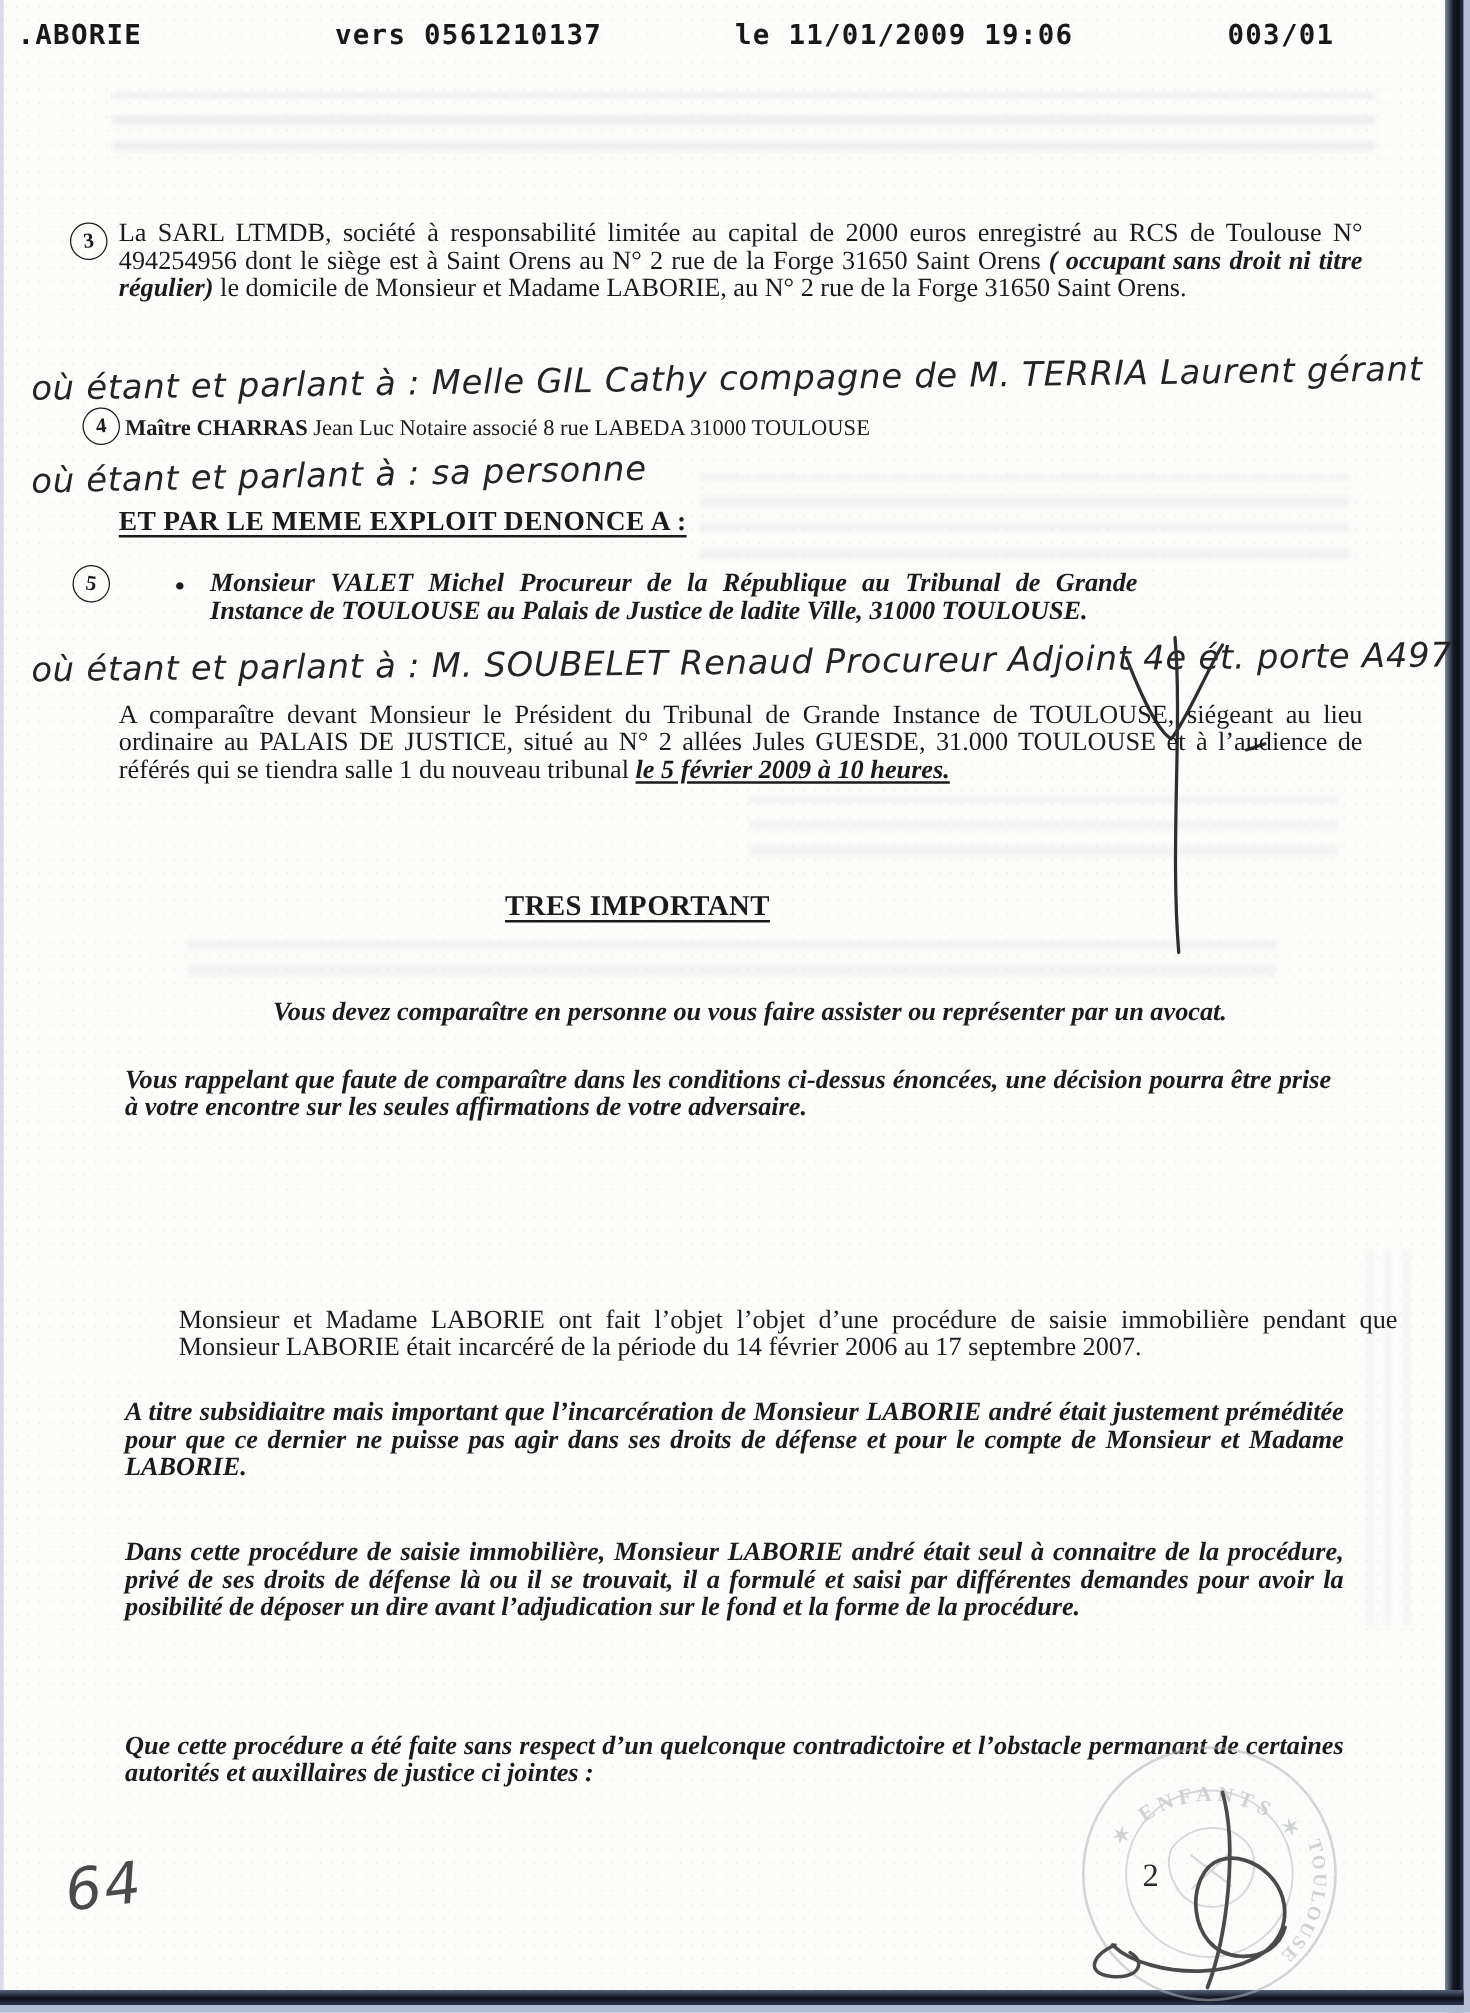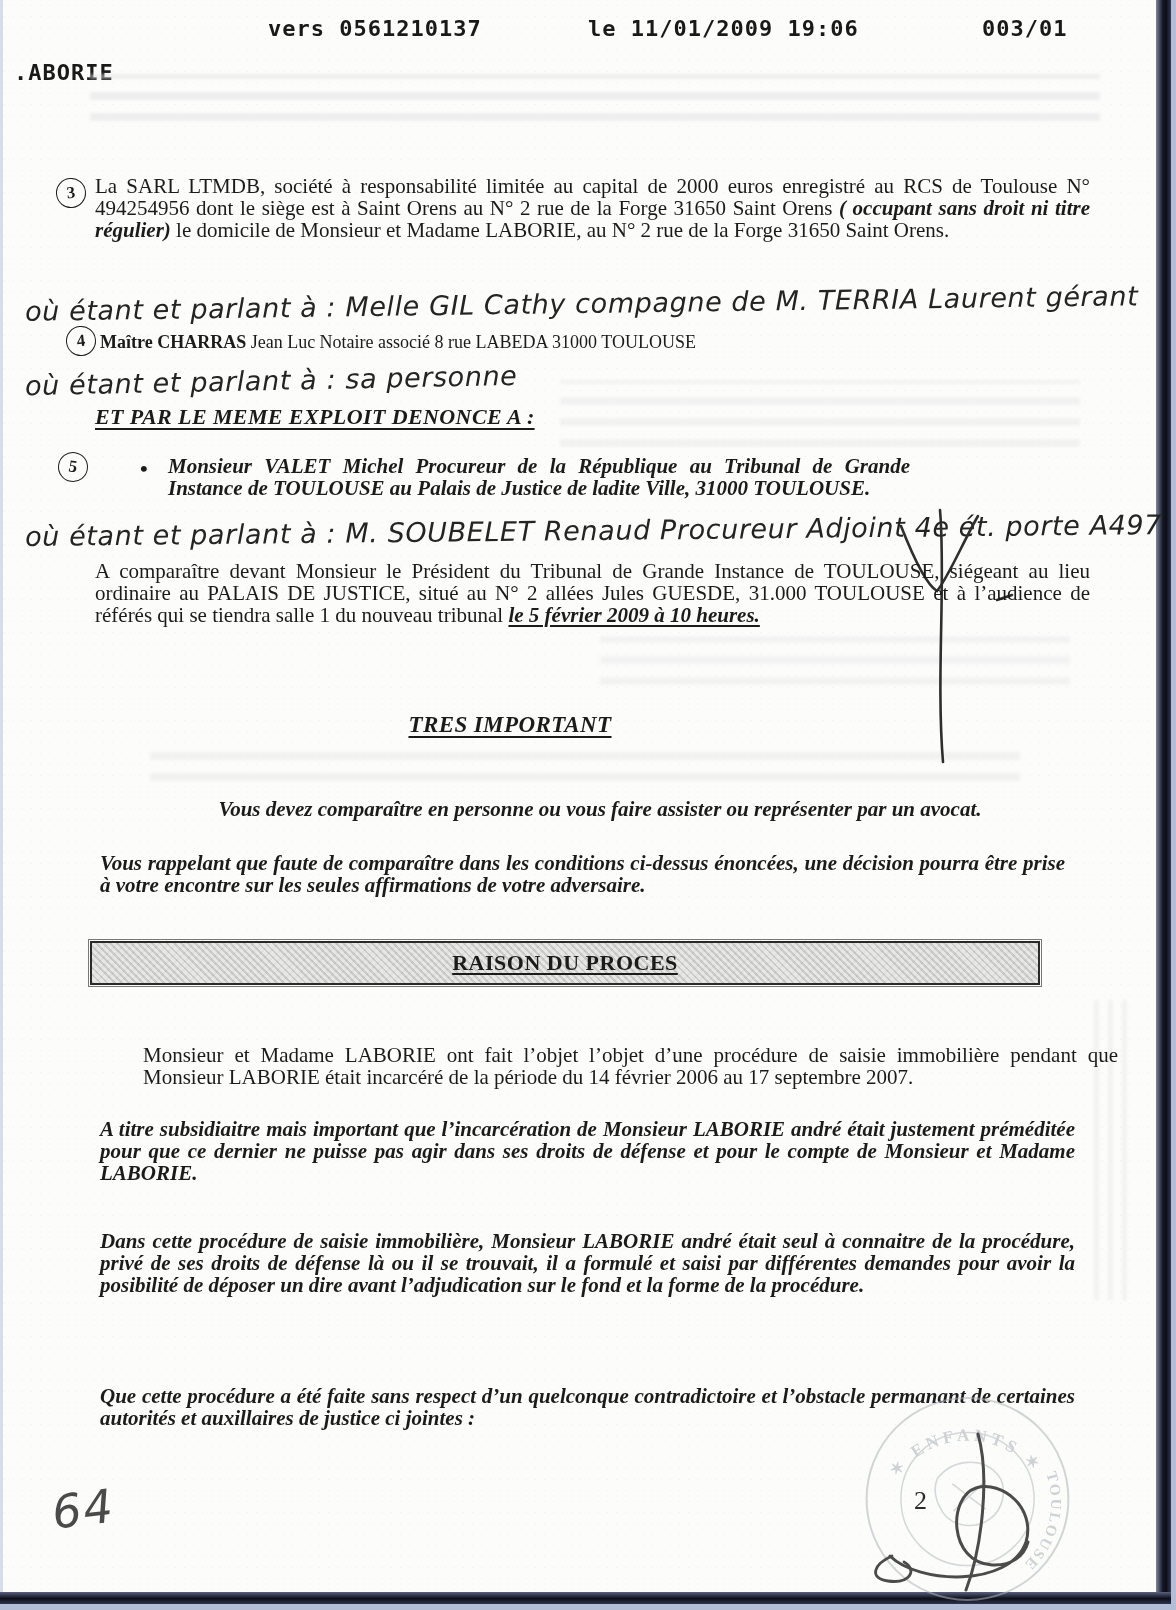--- a/index.html
+++ b/index.html
@@ -29,21 +29,21 @@
     background:repeating-linear-gradient(0deg, transparent 0 13px, #e2e2e6 13px 21px);}
   .ghost.v{background:repeating-linear-gradient(90deg, transparent 0 9px, #e4e4e8 9px 14px);}
 
   
   .para{position:absolute;font-size:21px;line-height:22px;text-align:justify;}
   .line{position:absolute;font-size:18px;line-height:30px;white-space:nowrap;font-family:Liberation Serif, serif;}
   .bi{font-weight:bold;font-style:italic;}
   .italicpara{font-style:italic;font-weight:bold;}
   .ul{text-decoration:underline;text-underline-offset:3px;text-decoration-thickness:2px;}
   .heading{position:absolute;font-size:22px;font-weight:bold;letter-spacing:.4px;
-           text-decoration:underline;text-underline-offset:4px;text-decoration-thickness:2px;font-style:italic;}
+           text-decoration:underline;text-underline-offset:4px;text-decoration-thickness:2px;}
   .circle-num{position:absolute;width:28px;height:28px;border:1.7px solid #1c1c1c;border-radius:50%;
       display:flex;align-items:center;justify-content:center;font-size:17px;font-weight:bold;
       transform:rotate(-6deg);background:transparent;}
   .bullet{position:absolute;font-size:22px;font-weight:bold;}
 
   
   .hw{position:absolute;font-family:"DejaVu Sans", cursive, sans-serif;font-style:italic;
       color:#242424;letter-spacing:.6px;white-space:nowrap;}
 
   
@@ -65,21 +65,21 @@
 <body>
 
 <div class="page">
 
   <div class="edge edge-left"></div>
   <div class="edge edge-right-dark"></div>
   <div class="edge edge-right-light"></div>
   <div class="edge edge-bottom-dark"></div>
   <div class="edge edge-bottom-light"></div>
 
-  <div class="fax" style="left:14px;top:16px;margin-top:44px;">.ABORIE</div>
+  <div class="fax" style="left:14px;top:16px;">.ABORIE</div>
   <div class="fax" style="left:268px;top:16px;">vers 0561210137</div>
   <div class="fax" style="left:588px;top:16px;text-align:center;">le 11/01/2009 19:06</div>
   <div class="fax" style="left:982px;top:16px;">003/01</div>
 
   <div class="ghost" style="left:90px;top:74px;width:1010px;height:60px;"></div>
   <div class="ghost" style="left:560px;top:380px;width:520px;height:80px;opacity:.38;"></div>
   <div class="ghost" style="left:600px;top:636px;width:470px;height:62px;opacity:.35;"></div>
   <div class="ghost" style="left:150px;top:742px;width:870px;height:52px;opacity:.4;"></div>
   <div class="ghost v" style="left:1085px;top:1000px;width:45px;height:300px;opacity:.4;"></div>
 
@@ -119,23 +119,20 @@
 
   <div class="para" style="left:95px;top:560px;width:995px;">
     <span>A comparaître devant Monsieur le Président du Tribunal de Grande Instance de TOULOUSE, siégeant au lieu ordinaire au PALAIS DE JUSTICE, situé au N° 2 allées Jules GUESDE, 31.000 TOULOUSE et à l’audience de référés qui se tiendra salle 1 du nouveau tribunal </span><span class="bi ul">le 5 février 2009 à 10 heures.</span>
   </div>
 
   <div class="heading" style="left:95px;top:712px;width:830px;text-align:center;font-size:23px;">TRES IMPORTANT</div>
 
   <div class="para italicpara" style="left:100px;top:798px;width:1000px;text-align:center;">Vous devez  comparaître en personne ou vous  faire assister ou représenter par un avocat.</div>
   <div class="para italicpara" style="left:100px;top:852px;width:965px;">Vous  rappelant que faute de comparaître dans les conditions ci-dessus énoncées, une décision pourra être prise à votre encontre sur les seules affirmations de votre  adversaire.</div>
 
-  <div class="raison-box">
-    <span class="t">RAISON DU PROCES</span>
-  </div>
 
   <div class="para" style="left:100px;top:1044px;width:975px;margin-left:43px;">Monsieur et Madame LABORIE ont fait l’objet l’objet d’une procédure de saisie immobilière pendant que Monsieur LABORIE était incarcéré de la période du 14 février 2006 au 17 septembre 2007.</div>
   <div class="para italicpara" style="left:100px;top:1230px;width:975px;">Dans cette procédure de saisie immobilière, Monsieur LABORIE andré était seul à connaitre de la procédure, privé de ses droits de défense là ou il se trouvait, il a formulé et saisi par différentes demandes pour avoir la posibilité de déposer un dire avant l’adjudication sur le fond et la forme de la procédure.</div>
   <div class="para italicpara" style="left:100px;top:1118px;width:975px;">A titre subsidiaitre mais important que l’incarcération de Monsieur LABORIE andré était justement préméditée pour que ce dernier ne puisse pas agir dans ses droits de défense et pour le compte de Monsieur et Madame LABORIE.</div>
   <div class="para italicpara" style="left:100px;top:1385px;width:975px;">Que cette procédure a été faite sans respect d’un quelconque contradictoire et l’obstacle permanant de certaines autorités et auxillaires de justice ci jointes :</div>
 
   <svg style="left:855px;top:1388px;opacity:.55;" width="225" height="222" viewBox="0 0 220 220">
     <defs>
       <path id="arcTop" d="M 28,118 A 84,84 0 0 1 192,118" fill="none"></path>
       <path id="arcSide" d="M 186,80 A 84,84 0 0 1 150,186" fill="none"></path>

